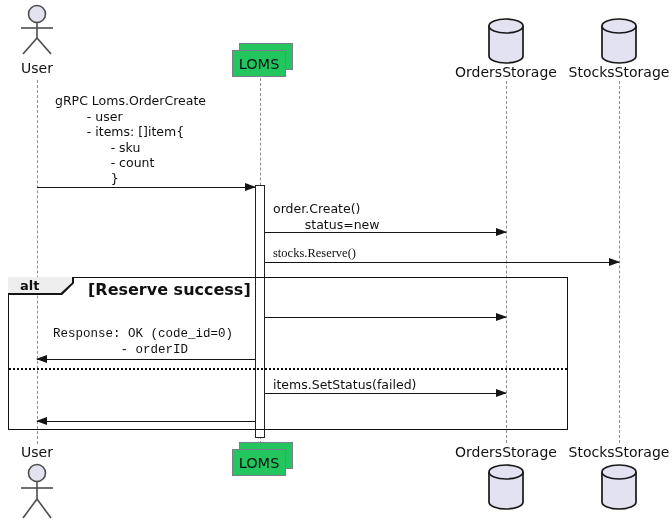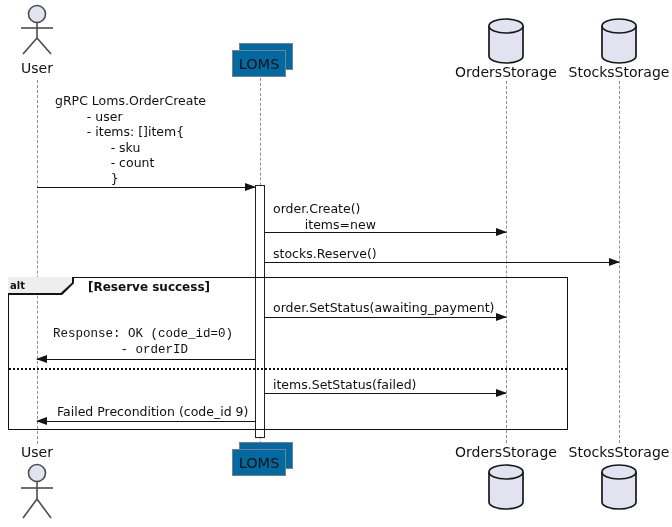--- a/index.html
+++ b/index.html
@@ -15,34 +15,34 @@
   .msg{position:absolute;font-size:12.5px;line-height:15.5px;white-space:pre;z-index:3;}
   
   .arrow{position:absolute;height:0;border-top:1.4px solid #141414;z-index:3;}
   .arrow .head{position:absolute;width:0;height:0;border-top:4.5px solid transparent;border-bottom:4.5px solid transparent;}
   .arrow .head.right{right:-1px;top:-5.2px;border-left:11px solid #141414;}
   .arrow .head.left{left:-1px;top:-5.2px;border-right:11px solid #141414;}
   
   .pname{position:absolute;font-size:14px;text-align:center;z-index:3;}
   .collection{position:absolute;z-index:3;}
   .collection .back,.collection .front{
-    position:absolute;width:54px;height:27px;background:#0369a1;border:1.4px solid #7d7d8c;box-sizing:border-box;
+    position:absolute;width:54px;height:27px;background:#22c55e;border:1.4px solid #7d7d8c;box-sizing:border-box;
   }
   .collection .back{left:7px;top:0;}
   .collection .front{left:0;top:7px;display:flex;align-items:center;justify-content:center;font-size:14.5px;color:#101010;}
   .psvg{position:absolute;z-index:3;}
   
   .frame{position:absolute;border:1.9px solid #101010;box-sizing:border-box;background:transparent;z-index:5;}
   .frame-tab{position:absolute;left:8px;top:277px;width:66px;height:18px;z-index:6;
     clip-path:polygon(0 0,100% 0,100% 35%,82% 100%,0 100%);background:#141414;}
   .frame-tab .inner{position:absolute;left:0;top:0;right:1.6px;bottom:1.6px;
     clip-path:polygon(0 0,100% 0,100% 32%,81% 100%,0 100%);background:#EEEEEE;
     display:flex;align-items:center;}
-  .frame-tab .inner span{font-size:10px;font-weight:bold;padding-left:2px;}
-  .guard{position:absolute;font-size:12px;font-weight:bold;z-index:6;}
+  .frame-tab .inner span{font-size:13px;font-weight:bold;padding-left:12px;}
+  .guard{position:absolute;font-size:16px;font-weight:bold;z-index:6;}
   .divider{position:absolute;height:0;border-top:2px dotted #101010;z-index:6;}
 </style>
 </head>
 <body>
 
 <div class="canvas">
 
   <div class="lifeline" style="left:37px;top:80px;height:364px;"></div>
   <div class="lifeline" style="left:260px;top:78px;height:371px;"></div>
   <div class="lifeline" style="left:506px;top:81px;height:362px;"></div>
@@ -80,47 +80,45 @@
         - user
         - items: []item{
               - sku
               - count
               }</div>
   <div class="arrow" style="left:37px;top:187px;width:218px;">
       <i class="head right"></i>
     </div>
 
   <div class="msg" style="left:273px;top:201px;">order.Create()
-        items=new</div>
+        status=new</div>
   <div class="arrow" style="left:265px;top:232px;width:241px;">
       <i class="head right"></i>
     </div>
 
-  <div class="msg" style="left:273px;top:246px;">stocks.Reserve()</div>
+  <div class="msg" style="left:273px;top:246px;font-family:Liberation Serif, serif;">stocks.Reserve()</div>
   <div class="arrow" style="left:265px;top:262px;width:354px;">
       <i class="head right"></i>
     </div>
 
-  <div class="msg" style="left:273px;top:300px;">order.SetStatus(awaiting_payment)</div>
   <div class="arrow" style="left:265px;top:317px;width:241px;">
       <i class="head right"></i>
     </div>
 
   <div class="msg" style="left:53px;top:327px;font-family:Liberation Mono, monospace;">Response: OK (code_id=0)
          - orderID</div>
   <div class="arrow" style="left:37px;top:359px;width:218px;">
       <i class="head left"></i>
     </div>
 
   <div class="msg" style="left:273px;top:377px;">items.SetStatus(failed)</div>
   <div class="arrow" style="left:265px;top:393px;width:241px;">
       <i class="head right"></i>
     </div>
 
-  <div class="msg" style="left:57px;top:404px;">Failed Precondition (code_id 9)</div>
   <div class="arrow" style="left:37px;top:421px;width:218px;">
       <i class="head left"></i>
     </div>
 
   <div class="frame" style="left:8px;top:277px;width:560px;height:153px;"></div>
   <div class="divider" style="left:9px;top:368px;width:558px;"></div>
   <div class="frame-tab">
     <div class="inner">
         <span>alt</span>
       </div>

